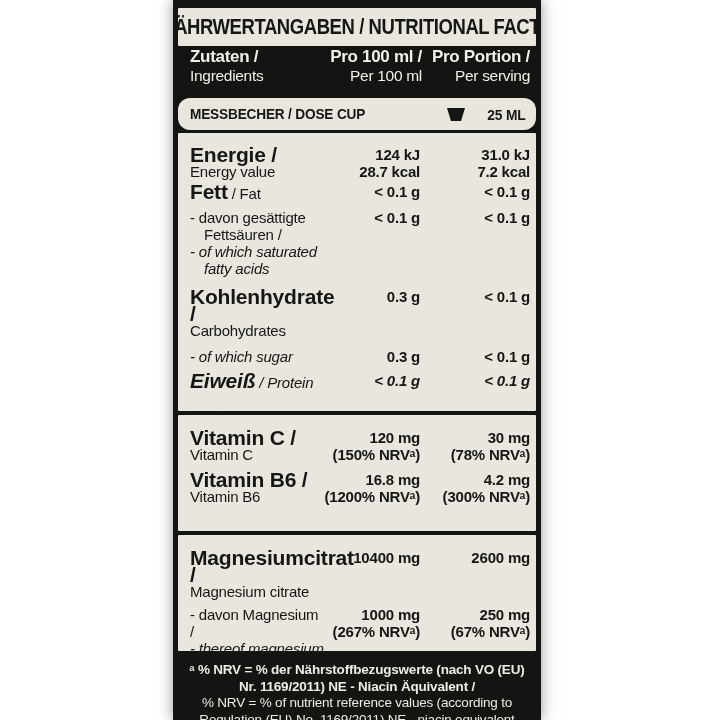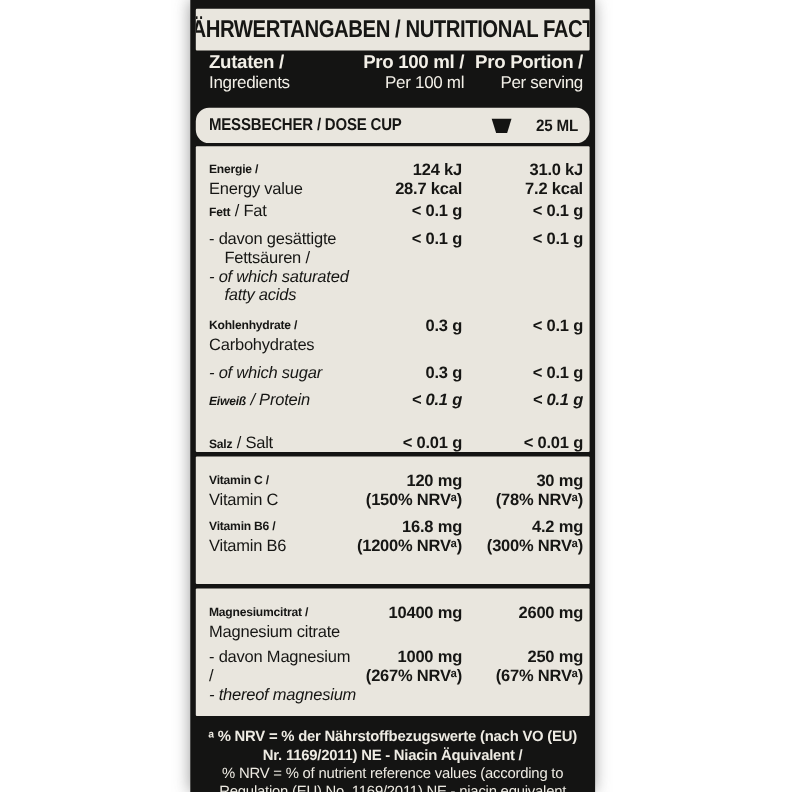--- a/index.html
+++ b/index.html
@@ -39,21 +39,21 @@
   
   .tbl{box-sizing:border-box;padding:13px 6px 0 12px;font-size:15px;line-height:17px;letter-spacing:-0.2px;}
   .tbl-main{margin-top:3px;height:278px;}
   .tbl-vit{margin-top:4px;height:116px;padding-top:14px;}
   .tbl-min{margin-top:4px;height:116px;padding-top:14px;}
   .row{display:flex;align-items:flex-start;}
   .name{flex:1;min-width:0;}
   .c2{width:96px;text-align:right;white-space:nowrap;}
   .c3{width:110px;text-align:right;white-space:nowrap;}
   .val{font-weight:700;}
-  .b{font-weight:700;font-size:11px;}
+  .b{font-weight:700;font-size:21px;}
   .ln{display:block;}
   .ind{padding-left:14px;}
   .it{font-style:italic;}
   .mb3{margin-bottom:3px;}.mb5{margin-bottom:20px;font-style:italic;}.mb6{margin-bottom:6px;}
   .mb7{margin-bottom:7px;}.mb8{margin-bottom:8px;align-items:flex-end;}.mb9{margin-bottom:9px;}.mb11{margin-bottom:11px;}
   
   .footnote{flex:1;color:#eeebe3;text-align:center;padding-top:11px;overflow:hidden;}
   .fn{display:block;font-size:13.5px;line-height:16.5px;white-space:nowrap;letter-spacing:-0.2px;}
   .fn-b{font-weight:700;}
   .cup-icon{display:block;}

